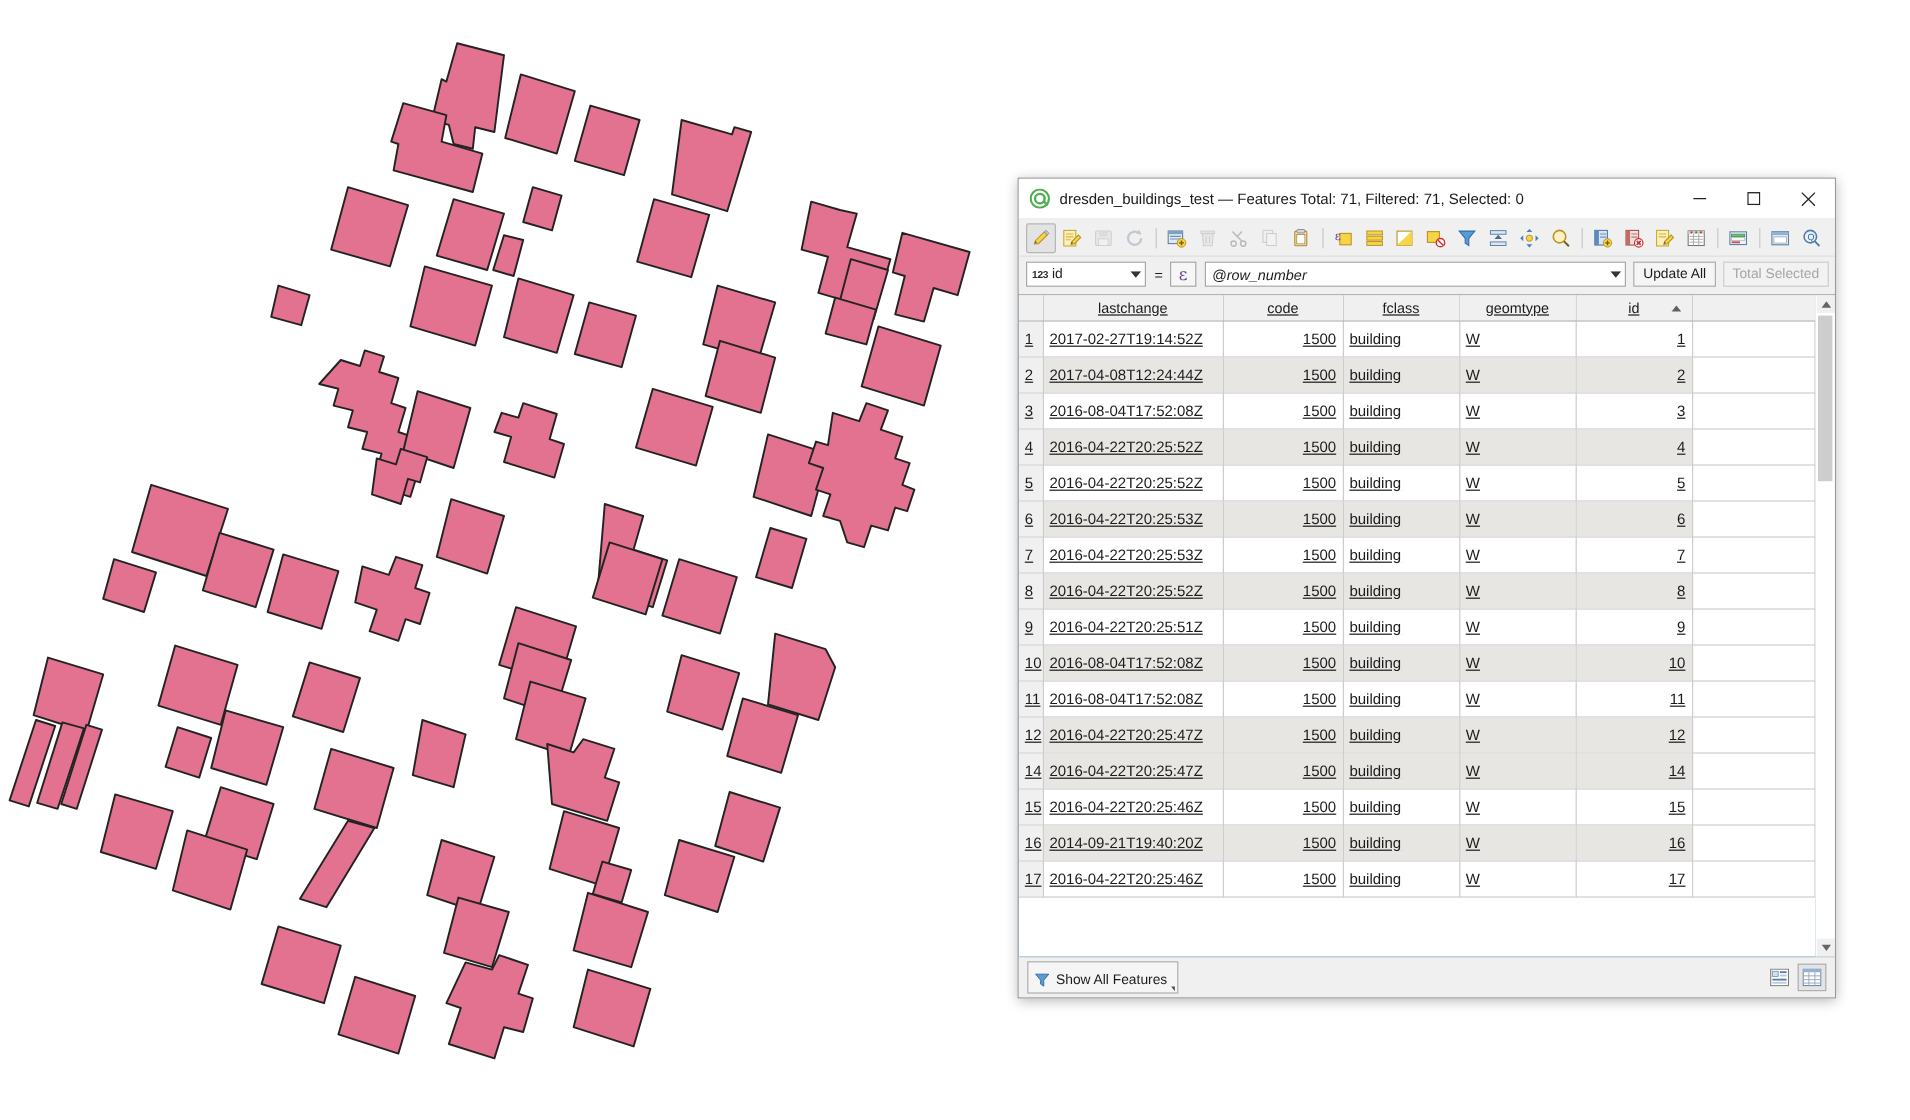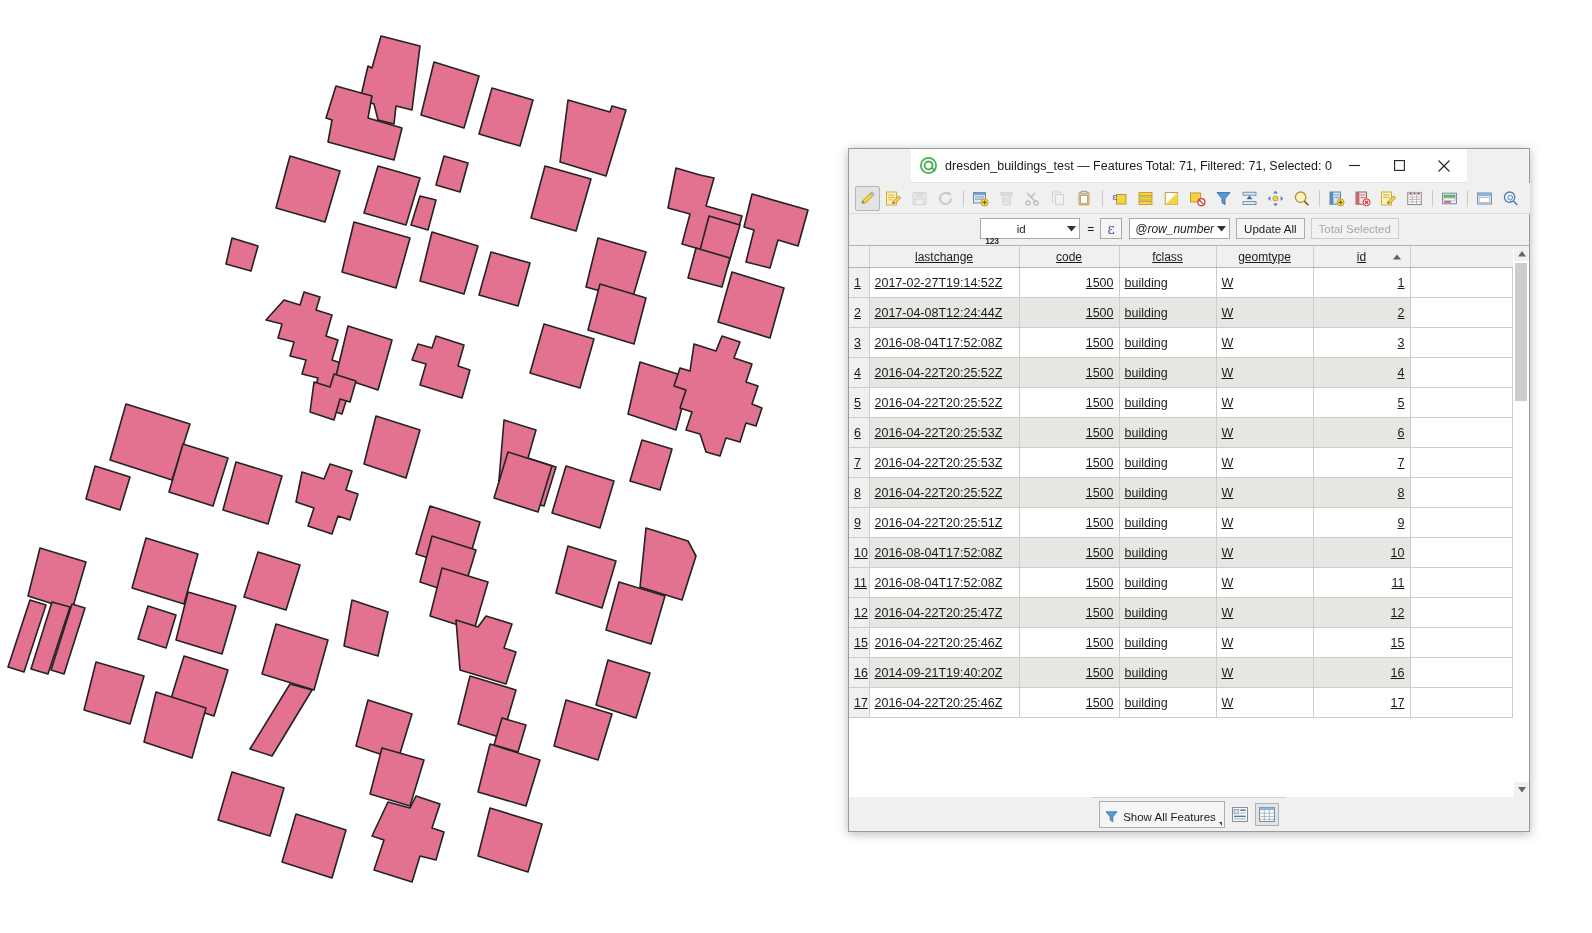--- a/index.html
+++ b/index.html
@@ -19,21 +19,21 @@
   #map-canvas svg{display:block;}
 
   
   #attr-window{
     position:absolute;left:848px;top:148px;
     width:680px;height:682px;
     background:#f0f0f0;
     border:1px solid #9a9a9a;
     box-shadow:0 2px 10px rgba(0,0,0,0.28);
     display:flex;flex-direction:column;
-    font-size:12px;color:#1b1b1b;align-items:center;
+    font-size:12px;color:#1b1b1b;
   }
 
   
   .titlebar{
     height:33px;min-height:33px;
     background:#ffffff;
     display:flex;align-items:center;
     border-bottom:1px solid #e4e4e4;
   }
   .title-left{display:flex;align-items:center;flex:1;padding-left:9px;min-width:0;}
@@ -76,21 +76,21 @@
     padding:0 5px 2px 6px;
     background:#f0f0f0;
   }
   .field-combo{
     width:100px;height:21px;background:#fff;border:1px solid #a8a8a8;
     display:flex;align-items:center;padding:0 0 0 4px;box-sizing:border-box;
     font-size:11.5px;
   }
   .field-combo .num123{
     font-size:8.5px;font-weight:bold;color:#2a2a2a;letter-spacing:-0.2px;
-    margin-right:18px;position:relative;top:12px;
+    margin-right:3px;position:relative;top:0;
   }
   .field-combo .fname{flex:1;font-size:11.5px;}
   .combo-arrow{
     width:15px;display:flex;align-items:center;justify-content:center;
   }
   .eq-sign{
     margin:0 6px 0 7px;font-size:12px;color:#1b1b1b;
   }
   .eps-btn{
     width:22px;height:21px;border:1px solid #a8a8a8;background:#f6f6f6;
@@ -707,20 +707,29 @@
             </tr>
             <tr class="even">
               <td class="rownum">12</td>
               <td class="txt">2016-04-22T20:25:47Z</td>
               <td class="num">1500</td>
               <td class="txt">building</td>
               <td class="txt">W</td>
               <td class="num">12</td>
               <td class="filler"></td>
             </tr>
+            <tr class="even">
+              <td class="rownum">14</td>
+              <td class="txt">2016-04-22T20:25:47Z</td>
+              <td class="num">1500</td>
+              <td class="txt">building</td>
+              <td class="txt">W</td>
+              <td class="num">14</td>
+              <td class="filler"></td>
+            </tr>
             <tr class="odd">
               <td class="rownum">15</td>
               <td class="txt">2016-04-22T20:25:46Z</td>
               <td class="num">1500</td>
               <td class="txt">building</td>
               <td class="txt">W</td>
               <td class="num">15</td>
               <td class="filler"></td>
             </tr>
             <tr class="even">

